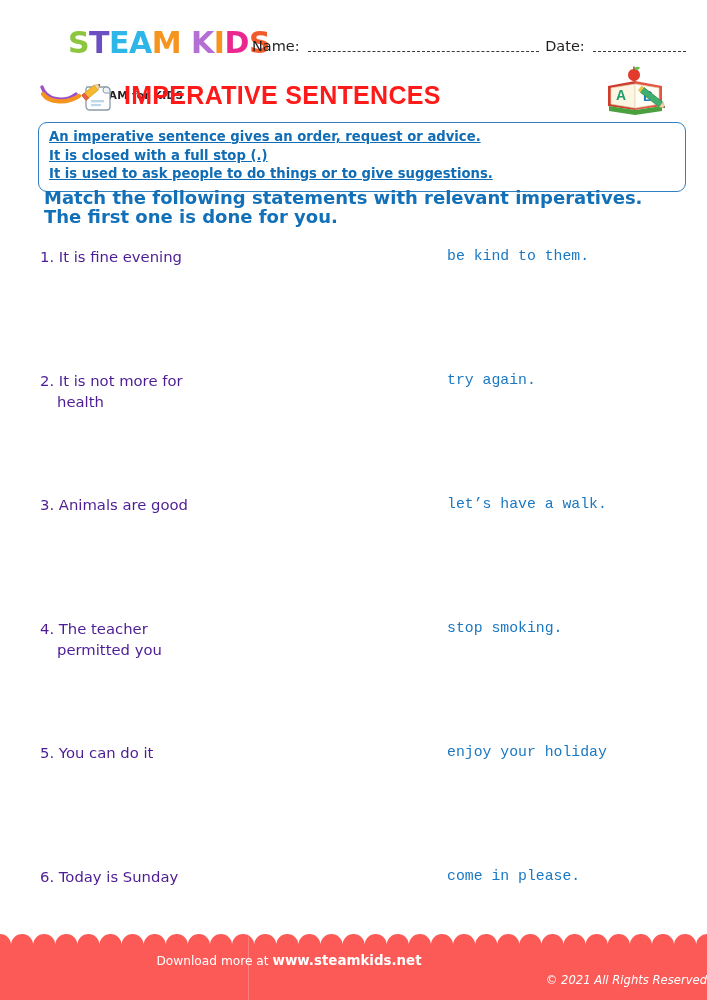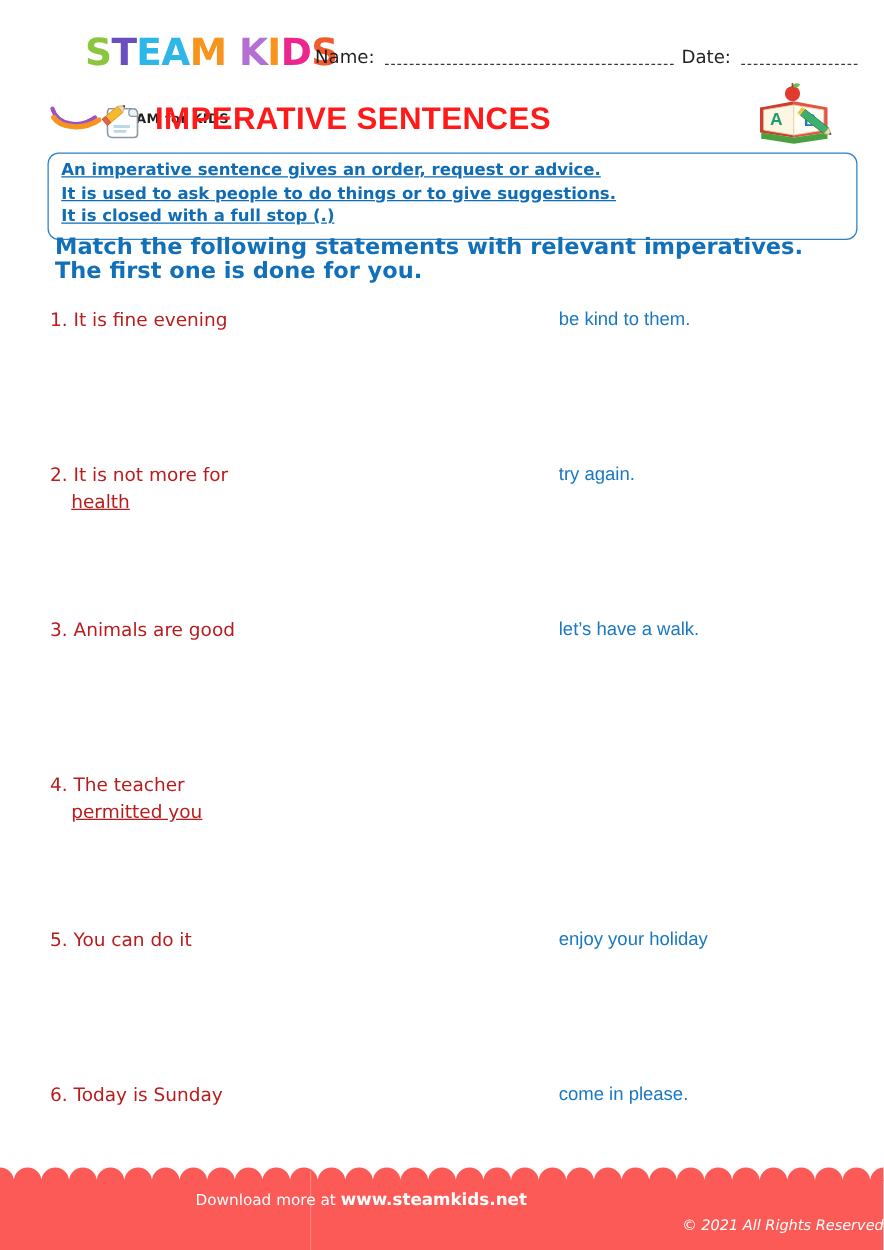--- a/index.html
+++ b/index.html
@@ -147,33 +147,32 @@
     position: relative;
     height: 124px;
   }
   .match-left {
     position: absolute;
     left: 40px; top: 0;
     width: 330px;
     font-family: "DejaVu Sans", sans-serif;
     font-size: 14.8px;
     line-height: 21px;
-    color: #b91c1c;
+    color: #4c1d95;
   }
   .match-left .num { }
   .match-left .cont {
     display: block;
     padding-left: 17px;
-    text-decoration: underline;
   }
   .match-right {
     position: absolute;
     left: 447px; top: 0;
     width: 250px;
-    font-family: Liberation Sans, sans-serif;
+    font-family: Liberation Mono, monospace;
     font-size: 14.8px;
     line-height: 21px;
     color: #1a78c2;
   }
 
   
   #footer {
     position: absolute;
     left: 0; top: 933px;
     width: 707px; height: 67px;
@@ -284,41 +283,42 @@
     <g transform="rotate(38 46 30)">
       <rect x="36" y="27" width="24" height="6" fill="#3fae6e" stroke="#2d8a55" stroke-width="0.7"></rect>
       <polygon points="60,27 65,30 60,33" fill="#f2dcb0" stroke="#c9a96d" stroke-width="0.6"></polygon>
       <polygon points="63.4,29 65,30 63.4,31" fill="#333"></polygon>
       <rect x="33" y="27" width="3" height="6" fill="#f0c23c"></rect>
     </g>
   </svg>
 
   <div id="info-box">
     <div class="info-line">An imperative sentence gives an order, request or advice.</div>
+    <div class="info-line">It is closed with a full stop (.)</div>
     <div class="info-line">It is used to ask people to do things or to give suggestions.</div>
-    <div class="info-line">It is closed with a full stop (.)</div>
   </div>
 
   <div id="instruction">Match the following statements with relevant imperatives. The first one is done for you.</div>
 
   <div id="match-area">
       <div class="match-row">
         <div class="match-left"><span class="num">1.</span><span> It is fine evening</span></div>
         <div class="match-right">be kind to them.</div>
       </div>
       <div class="match-row">
         <div class="match-left"><span class="num">2.</span><span> It is not more for</span><span class="cont">health</span></div>
         <div class="match-right">try again.</div>
       </div>
       <div class="match-row">
         <div class="match-left"><span class="num">3.</span><span> Animals are good</span></div>
         <div class="match-right">let’s have a walk.</div>
       </div>
       <div class="match-row">
         <div class="match-left"><span class="num">4.</span><span> The teacher</span><span class="cont">permitted you</span></div>
+        <div class="match-right">stop smoking.</div>
       </div>
       <div class="match-row">
         <div class="match-left"><span class="num">5.</span><span> You can do it</span></div>
         <div class="match-right">enjoy your holiday</div>
       </div>
       <div class="match-row">
         <div class="match-left"><span class="num">6.</span><span> Today is Sunday</span></div>
         <div class="match-right">come in please.</div>
       </div>
     </div>

